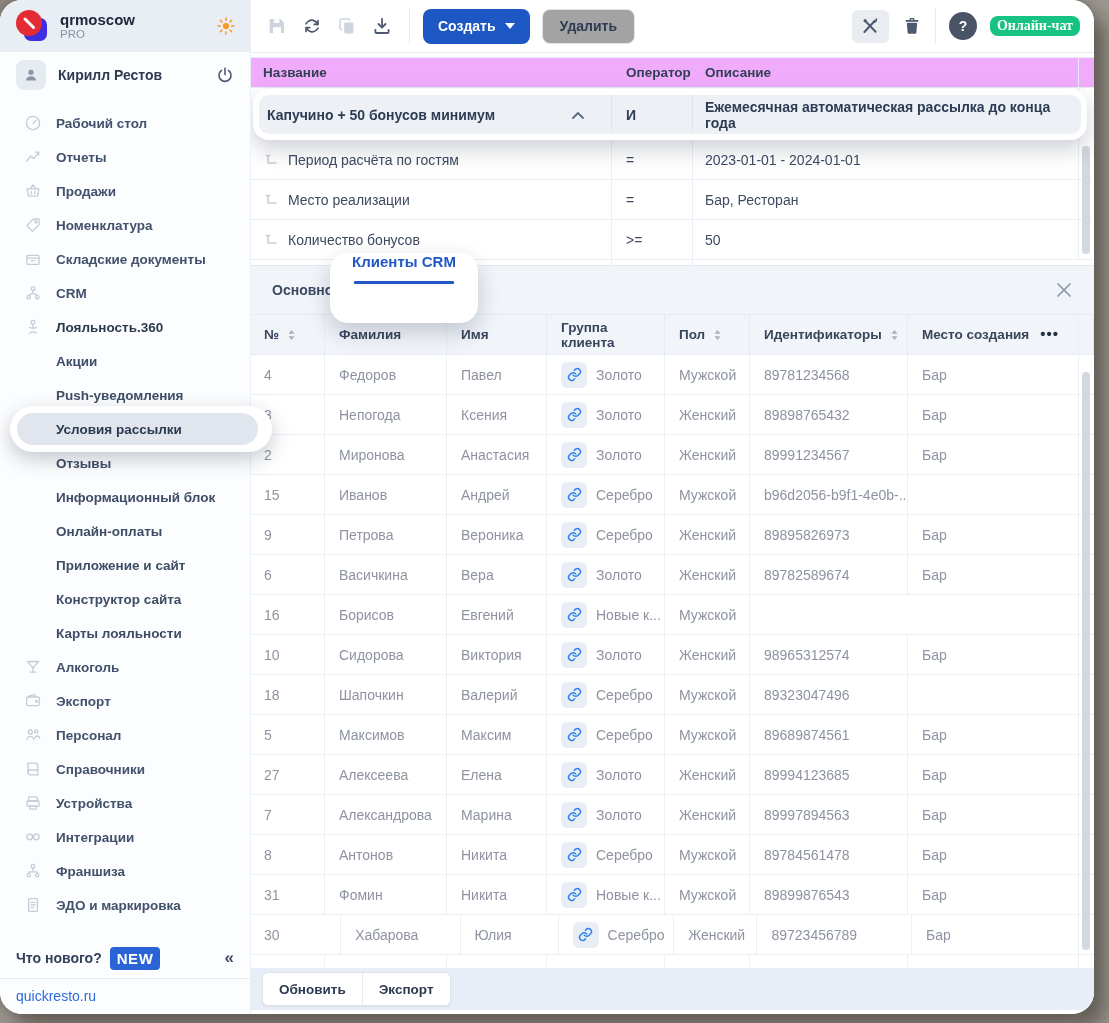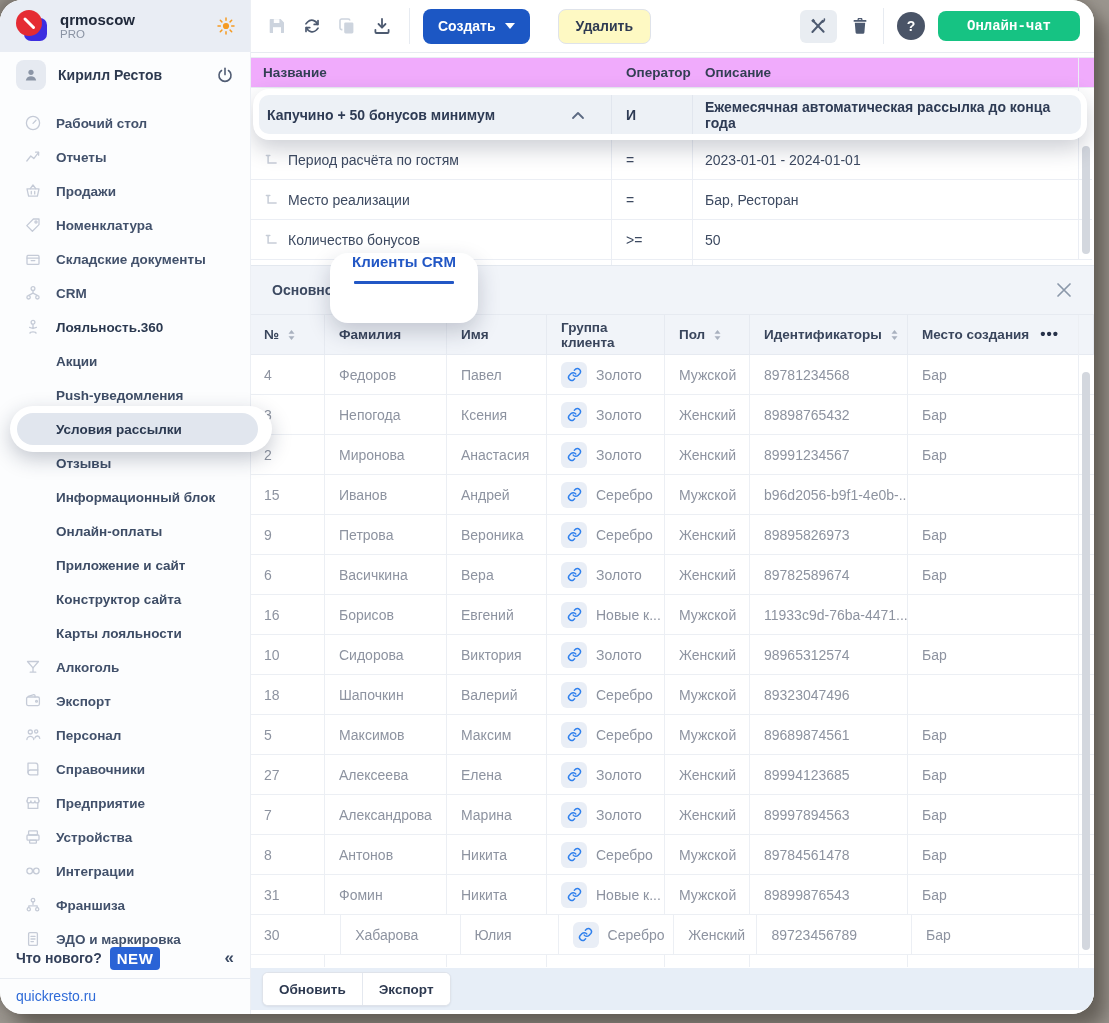--- a/index.html
+++ b/index.html
@@ -42,25 +42,25 @@
   .new-badge{background:var(--badge);color:#fff;font-size:15px;font-weight:700;border-radius:4px;padding:3px 7px;margin-left:8px;letter-spacing:.6px}
   .collapse{margin-left:auto;font-size:17px;font-weight:700;color:#3b4a63;cursor:pointer}
   .side-div{border:none;border-top:1px solid #e8ecf2;margin:5px 0}
   .site{padding:4px 16px;font-size:14px;color:var(--link);text-decoration:none;display:inline-block}
   
   .toolbar{position:absolute;left:250px;top:0;right:0;height:52px;background:#fff;border-bottom:1px solid #e7ebf1;display:flex;align-items:center}
   .tb-icons{display:flex;gap:15px;padding:0 17px;align-items:center}
   .tb-ic{display:flex;cursor:pointer}
   .vdiv{width:1px;height:36px;background:#e7ebf1;flex:none}
   .btn-create{margin-left:13px;background:var(--accent);color:#fff;font-weight:700;font-size:14px;border:none;border-radius:8px;height:35px;padding:0 15px;display:flex;align-items:center;gap:9px;cursor:pointer;font-family:inherit}
-  .btn-delete{margin-left:28px;background:#fef9c3;border:1px solid #dfe3ea;color:#2f3b52;font-weight:600;font-size:14px;border-radius:8px;height:35px;padding:0 17px;display:flex;align-items:center;cursor:pointer;font-family:inherit}
+  .btn-delete{margin-left:12px;background:#a3a3a3;border:1px solid #dfe3ea;color:#2f3b52;font-weight:600;font-size:14px;border-radius:8px;height:35px;padding:0 17px;display:flex;align-items:center;cursor:pointer;font-family:inherit}
   .tb-right{margin-left:auto;display:flex;align-items:center;gap:13px;padding-right:14px}
   .tool-btn{width:37px;height:33px;background:#e9edf2;border-radius:6px;display:flex;align-items:center;justify-content:center;cursor:pointer}
   .help-circle{width:28px;height:28px;border-radius:50%;background:#4a5467;color:#fff;font-weight:700;font-size:14px;display:flex;align-items:center;justify-content:center;cursor:pointer}
-  .btn-chat{background:var(--green);color:#fff;font-weight:700;font-size:14px;border:none;border-radius:8px;height:30px;padding:0 29px;display:flex;align-items:center;cursor:pointer;font-family:Liberation Mono, monospace}
+  .btn-chat{background:var(--green);color:#fff;font-weight:700;font-size:14px;border:none;border-radius:8px;height:20px;padding:0 7px;display:flex;align-items:center;cursor:pointer;font-family:Liberation Serif, serif}
   
   .cond-head{position:absolute;left:250px;top:57px;width:970px;height:31px;background:#f0abfc;border-top:1px solid #e9edf3;border-bottom:1px solid #e9edf3;display:flex;align-items:center;font-size:13.5px;font-weight:600;color:#333f54;box-sizing:border-box}
   .cond-head .h-name{width:362px;padding-left:13px;box-sizing:border-box}
   .cond-head .h-op{width:81px;padding-left:14px;box-sizing:border-box}
   .cond-head .h-desc{flex:1;padding-left:12px}
   .more{color:#27324a;font-weight:700;font-size:15px;letter-spacing:1px;cursor:pointer}
   .cond-head .more{position:absolute;right:30px;top:6px}
   .cond-body{position:absolute;left:250px;top:140px;width:842px}
   .cond-row{height:40px;background:#fff;border-bottom:1px solid #ebeef4;display:flex;font-size:14px;color:#3d4a61;box-sizing:border-box}
   .c-name{width:362px;display:flex;align-items:center;padding-left:14px;border-right:1px solid #ebeef4;box-sizing:border-box}
@@ -273,30 +273,20 @@
             <svg width="18" height="18" viewBox="0 0 18 18" fill="none" stroke="#c5cbd7" stroke-width="1.3" stroke-linecap="round" stroke-linejoin="round">
               <path d="M4 3.2h7.4a2.4 2.4 0 0 1 2.4 2.4v9.2H6.4A2.4 2.4 0 0 1 4 12.4z"></path>
               <path d="M4 12.4A2.4 2.4 0 0 1 6.4 10h7.4"></path>
             </svg>
           </span>
        <span class="lb">Справочники</span>
         </div>
         <div class="mi">
        <span class="ic">
             <svg width="18" height="18" viewBox="0 0 18 18" fill="none" stroke="#c5cbd7" stroke-width="1.3" stroke-linecap="round" stroke-linejoin="round">
-              <path d="M3 7l1-3.3h10L15 7"></path>
-              <path d="M3 7c0 1 .8 1.9 1.9 1.9S6.9 8 6.9 7c0 1 .9 1.9 2 1.9s2-.9 2-1.9c0 1 .9 1.9 2 1.9S15 8 15 7"></path>
-              <path d="M4.2 9.4v5h9.6v-5"></path>
-            </svg>
-          </span>
-       <span class="lb">Предприятие</span>
-        </div>
-        <div class="mi">
-       <span class="ic">
-            <svg width="18" height="18" viewBox="0 0 18 18" fill="none" stroke="#c5cbd7" stroke-width="1.3" stroke-linecap="round" stroke-linejoin="round">
               <rect x="4.6" y="2.8" width="8.8" height="4.2" rx=".8"></rect>
               <rect x="3" y="7" width="12" height="5.2" rx="1"></rect>
               <rect x="5.6" y="12.2" width="6.8" height="3" rx=".6"></rect>
             </svg>
           </span>
        <span class="lb">Устройства</span>
         </div>
         <div class="mi">
        <span class="ic">
             <svg width="18" height="18" viewBox="0 0 18 18" fill="none" stroke="#c5cbd7" stroke-width="1.3" stroke-linecap="round" stroke-linejoin="round">
@@ -626,21 +616,20 @@
        <div class="cr-cell" style="width:118px">
          <span class="link-box">
               <svg width="15" height="15" viewBox="0 0 24 24" fill="none" stroke="#2f80ed" stroke-width="2.4" stroke-linecap="round" stroke-linejoin="round">
                 <path d="M10 13a5 5 0 0 0 7.5.5l3-3a5 5 0 0 0-7-7l-1.7 1.7"></path>
                 <path d="M14 11a5 5 0 0 0-7.5-.5l-3 3a5 5 0 0 0 7 7l1.7-1.7"></path>
               </svg>
             </span>
             <span>Новые к...</span>
           </div>
        <div class="cr-cell" style="width:85px">Мужской</div>
-       <div class="cr-cell" style="width:158px">11933c9d-76ba-4471...</div>
        <div class="cr-cell" style="width:186px"></div>
         </div>
         <div class="cr">
        <div class="cr-cell" style="width:75px">10</div>
        <div class="cr-cell" style="width:122px">Сидорова</div>
        <div class="cr-cell" style="width:100px">Виктория</div>
        <div class="cr-cell" style="width:118px">
          <span class="link-box">
               <svg width="15" height="15" viewBox="0 0 24 24" fill="none" stroke="#2f80ed" stroke-width="2.4" stroke-linecap="round" stroke-linejoin="round">
                 <path d="M10 13a5 5 0 0 0 7.5.5l3-3a5 5 0 0 0-7-7l-1.7 1.7"></path>

